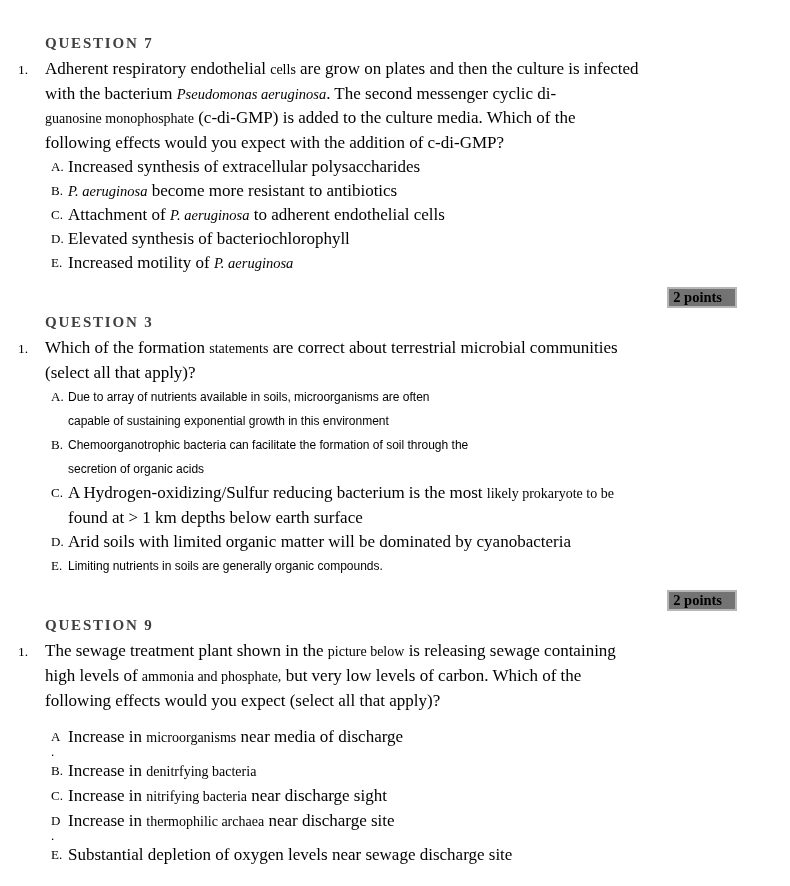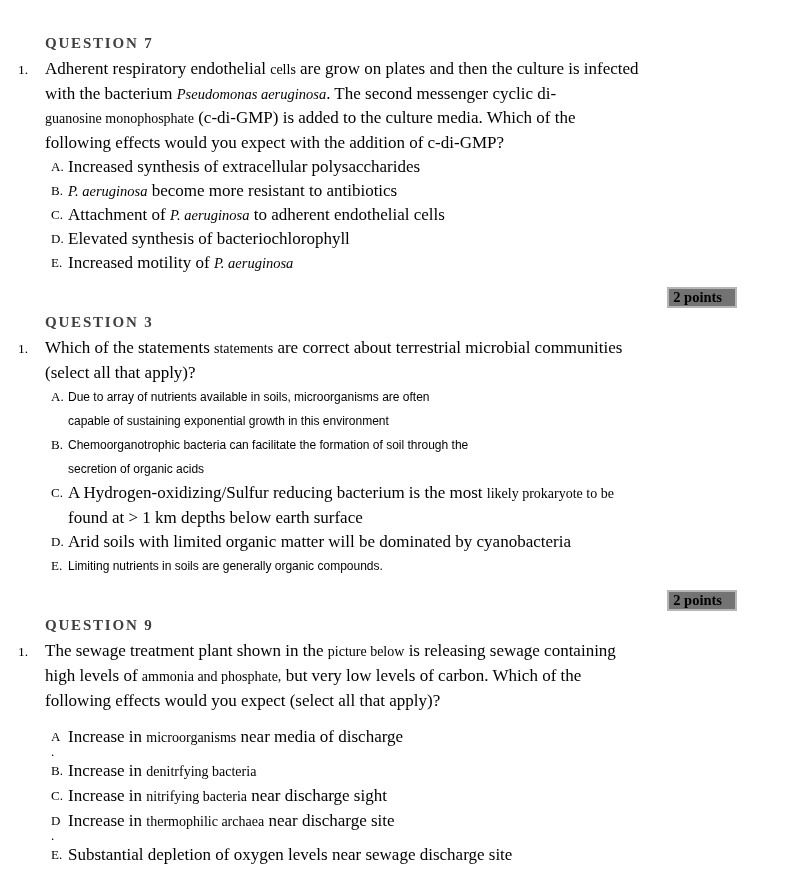--- a/index.html
+++ b/index.html
@@ -126,21 +126,21 @@
     <div class="points-row">
       <span class="points-badge">2 points</span>
     </div>
   </section>
 
   <section>
     <div class="q-header">QUESTION 3</div>
     <div class="q-row">
       <div class="q-num">1.</div>
       <div class="q-body">
-        <div class="prompt"><span>Which of the statements </span><span class="sm">statements</span><span> are correct about terrestrial microbial communities
+        <div class="prompt"><span>Which of the formation </span><span class="sm">statements</span><span> are correct about terrestrial microbial communities
 (select all that apply)?</span></div>
         <div class="options">
           <div class="option sans">
             <span class="opt-letter">A.</span>
             <span class="opt-text"><span>Due to array of nutrients available in soils, microorganisms are often
 capable of sustaining exponential growth in this environment</span></span>
           </div>
           <div class="option sans">
             <span class="opt-letter">B.</span>
             <span class="opt-text"><span>Chemoorganotrophic bacteria can facilitate the formation of soil through the

